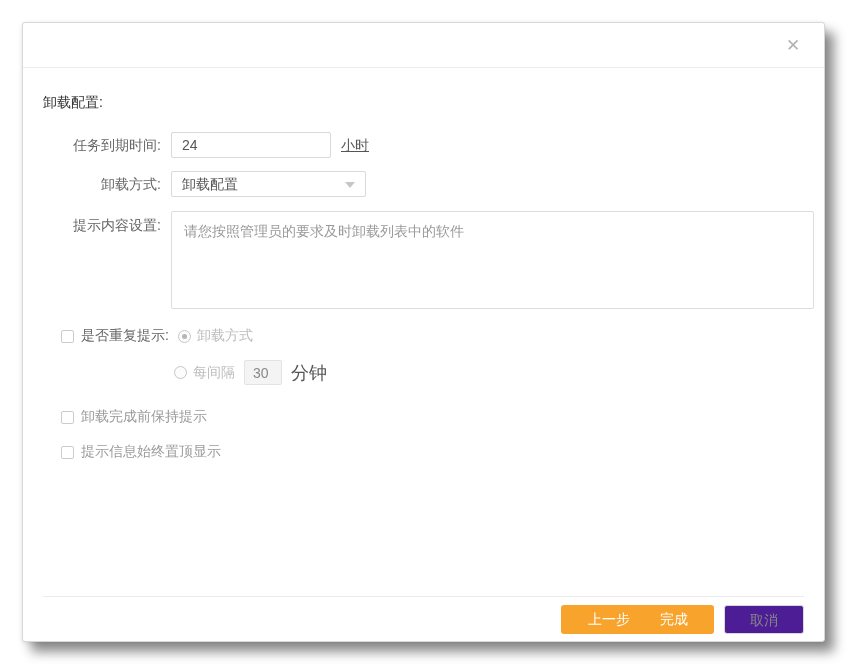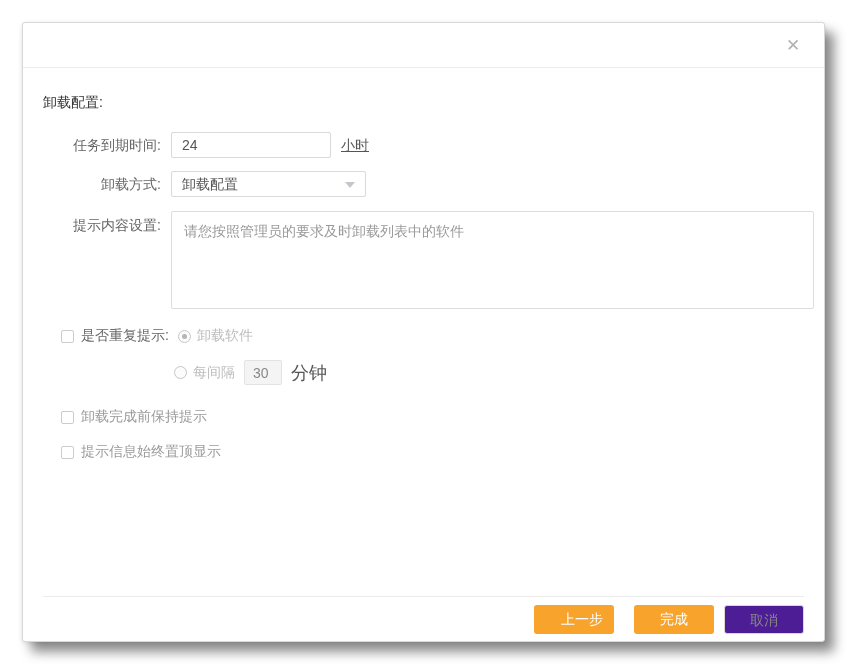--- a/index.html
+++ b/index.html
@@ -90,39 +90,39 @@
       <span class="caret"></span>
     </div>
 
     <div class="flabel" style="top:192px; height:20px; line-height:20px;">提示内容设置:</div>
     <textarea class="prompt-textarea" style="">请您按照管理员的要求及时卸载列表中的软件</textarea>
 
     <div class="row" style="left:38px; top:303px; height:20px;">
       <span class="checkbox"></span>
       <span class="cb-label-dark">是否重复提示:</span>
       <span class="radio selected" style="margin-left:9px;"></span>
-      <span class="radio-label">卸载软件</span>
+      <span class="radio-label">卸载方式</span>
     </div>
 
     <div class="row" style="left:151px; top:337px; height:25px;">
       <span class="radio"></span>
       <span class="radio-label">每间隔</span>
       <input class="interval-input" value="30" style="">
       <span class="interval-unit">分钟</span>
     </div>
 
     <div class="row" style="left:38px; top:384px; height:20px;">
       <span class="checkbox"></span>
       <span class="cb-label-light">卸载完成前保持提示</span>
     </div>
 
     <div class="row" style="left:38px; top:419px; height:20px;">
       <span class="checkbox"></span>
       <span class="cb-label-light">提示信息始终置顶显示</span>
     </div>
 
     <div class="footer-divider"></div>
-    <button class="btn btn-orange" style="left:511px;padding-left:16px;">上一步</button>
+    <button class="btn btn-orange" style="left:538px;padding-left:16px;">上一步</button>
     <button class="btn btn-orange" style="left:611px;">完成</button>
     <button class="btn btn-plain" style="left:701px;">取消</button>
 
   </div>
 </div>
 
 </body></html>

